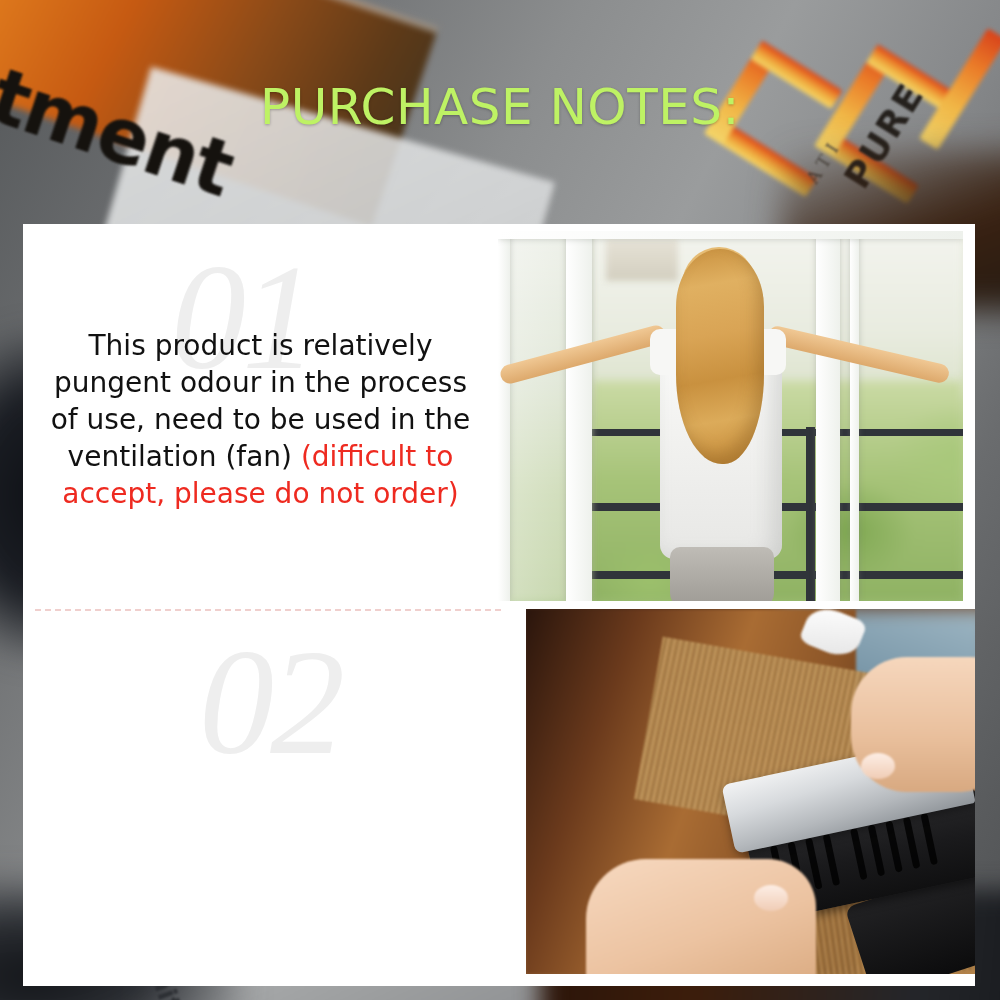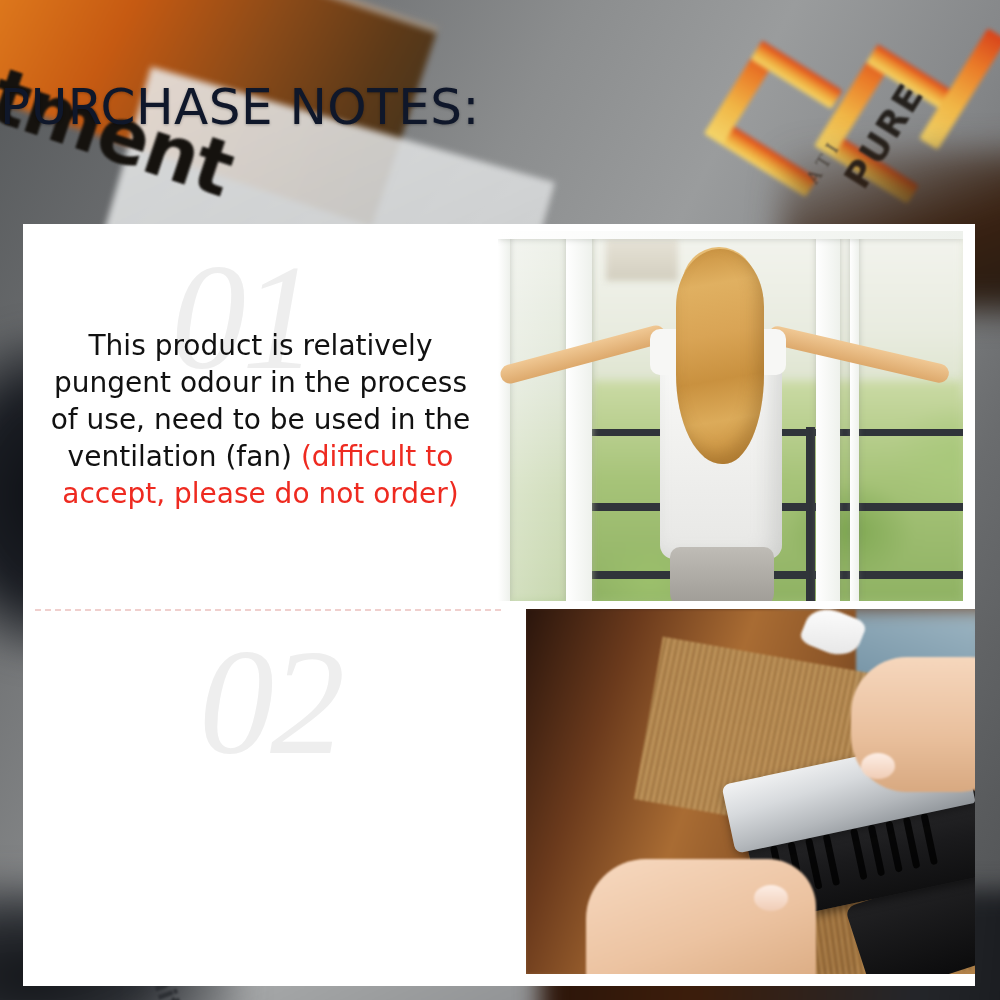--- a/index.html
+++ b/index.html
@@ -148,22 +148,22 @@
     font-size: 26px;
     color: #35373a;
     filter: blur(1px);
   }
 
   
   #title {
     position: absolute;
     left: 0; right: 0;
     top: 78px;
-    text-align: left;
-    color: #0f172a;
+    text-align: center;
+    color: #bef264;
     font-family: "DejaVu Sans", sans-serif;
     font-size: 50px;
     font-weight: 400;
     letter-spacing: 0.5px;
     text-shadow: 0 1px 3px rgba(0,0,0,.28);
     z-index: 5;
   }
 
   
   #card {

